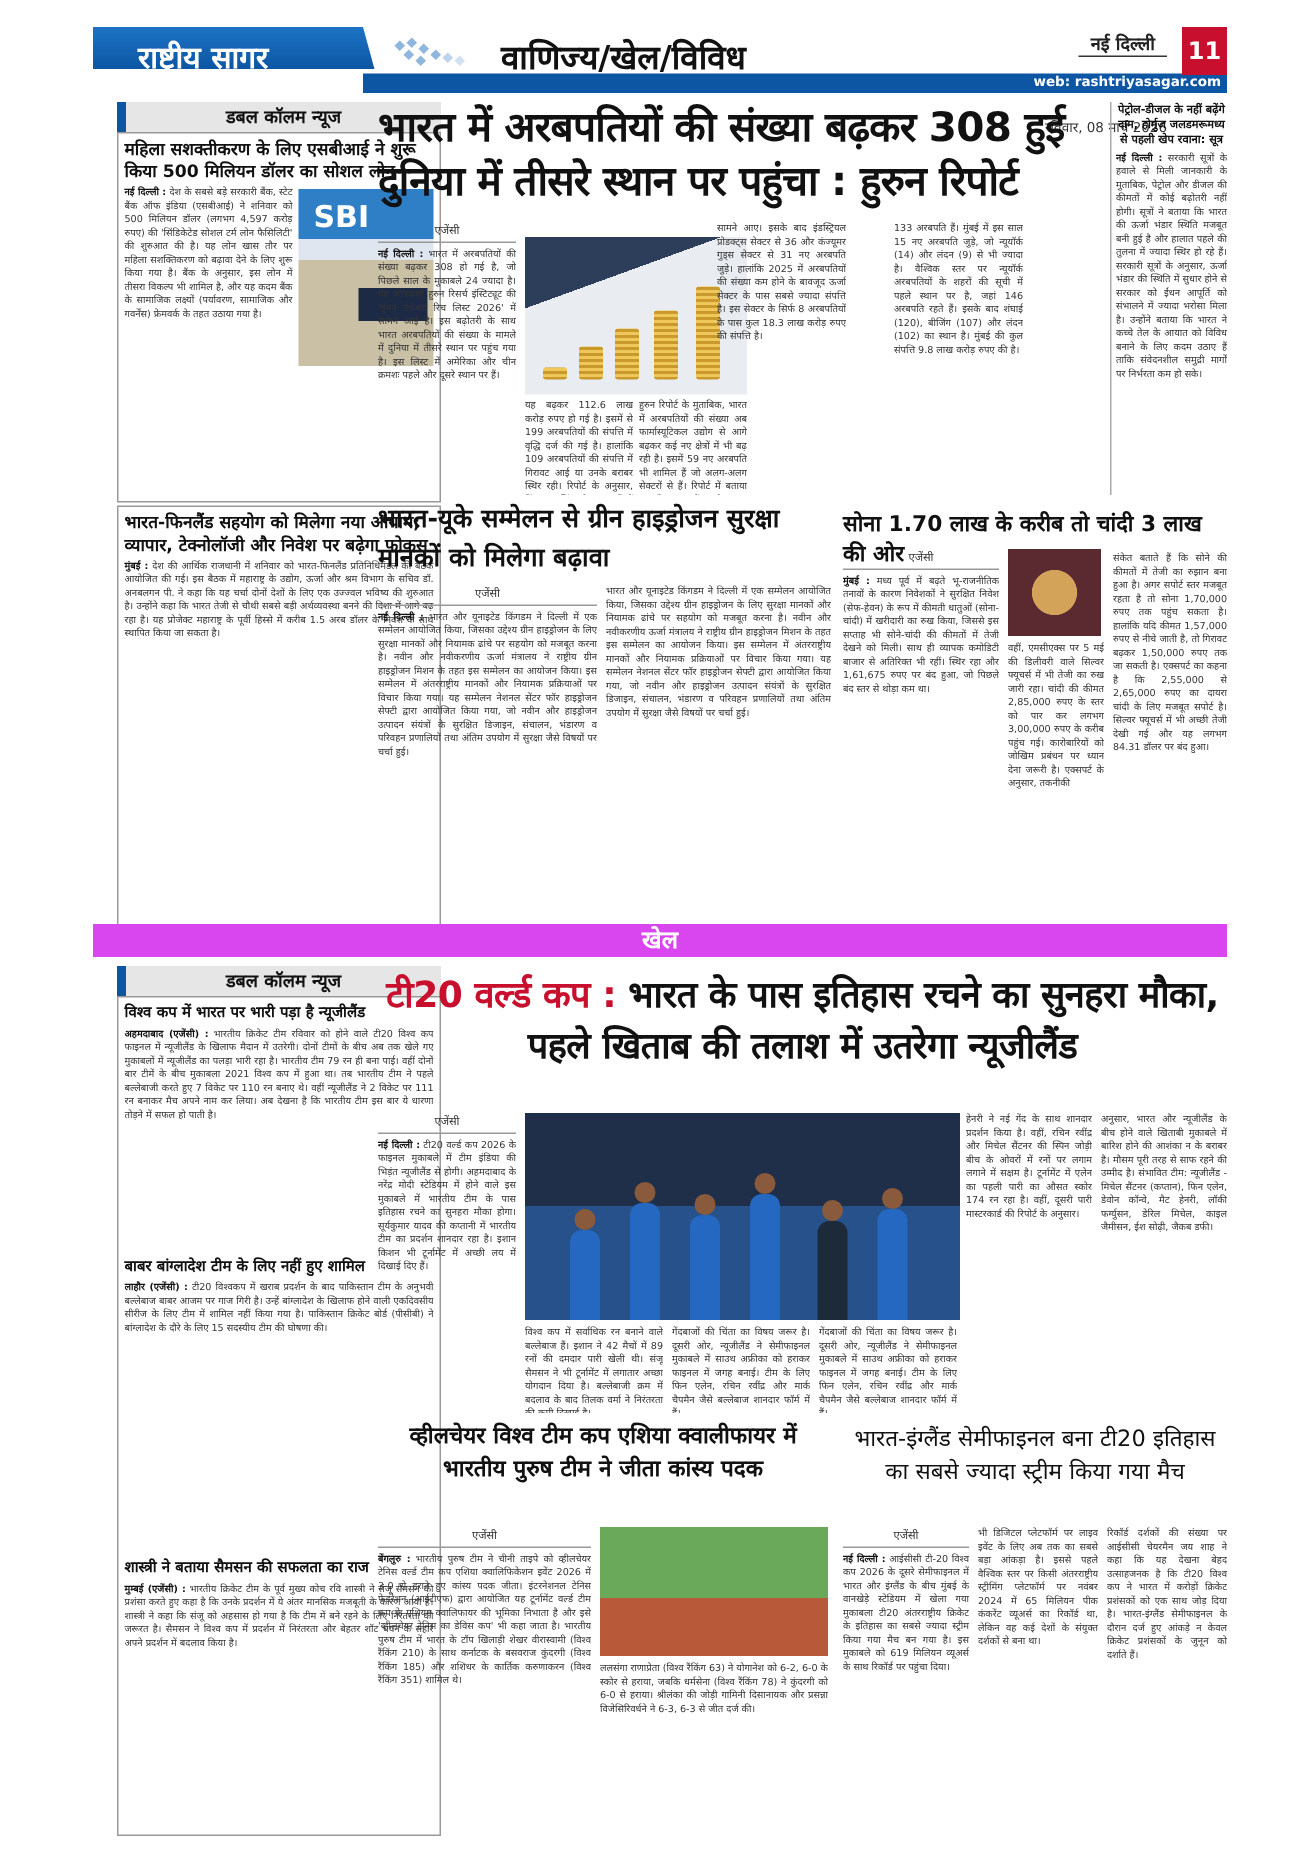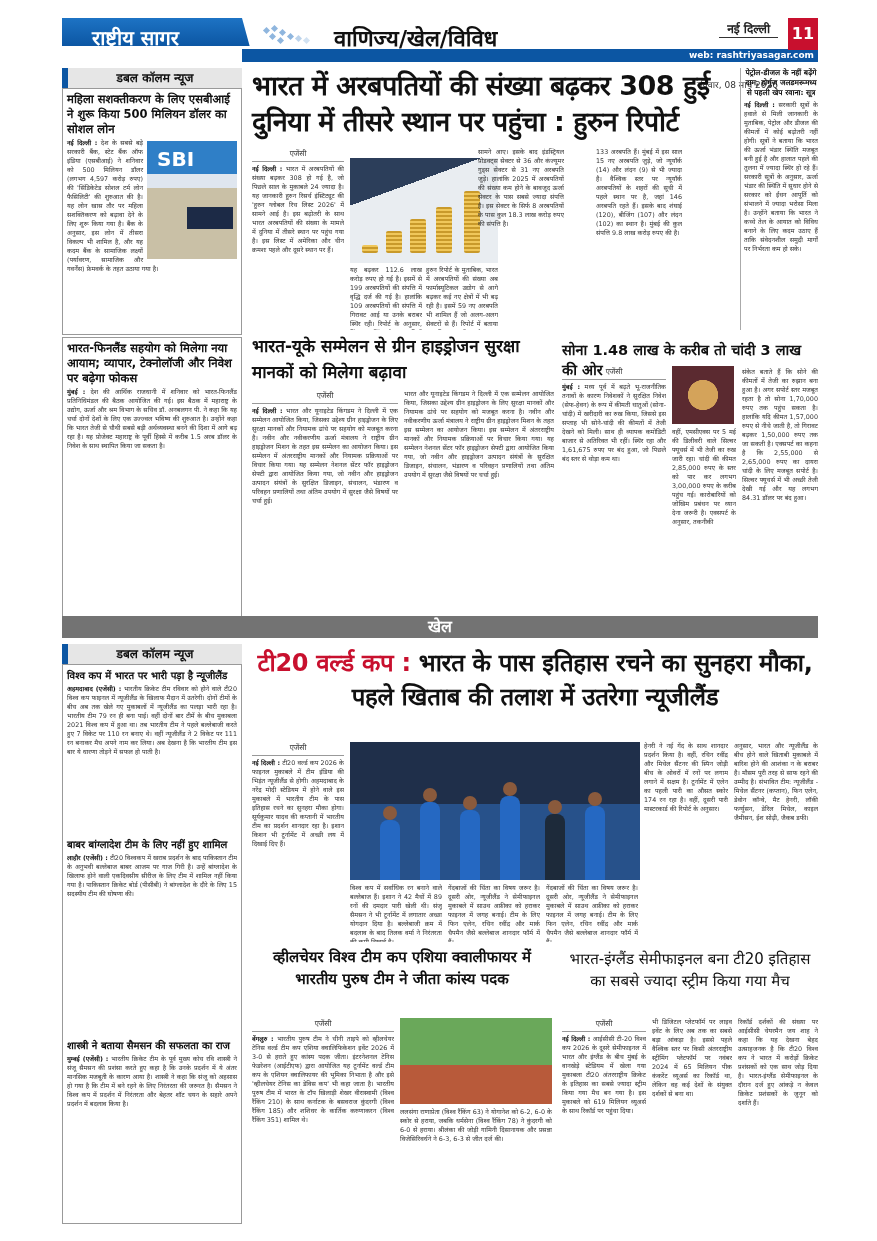--- a/index.html
+++ b/index.html
@@ -13,21 +13,21 @@
   .mast-dots { position: absolute; left: 200px; top: 6px; width: 50px; height: 22px; }
   .mast-dots i { position: absolute; width: 5px; height: 5px; background: #8fb6de; transform: rotate(45deg); }
   .mast-section { position: absolute; left: 272px; top: 4px; font-size: 22px; font-weight: bold; color: #111; font-family: "DejaVu Serif", serif; }
   .mast-city { position: absolute; right: 40px; top: 2px; font-size: 12px; font-weight: bold; color: #222; border-bottom: 1px solid #333; padding: 0 8px; }
   .mast-date { position: absolute; right: 40px; top: 20px; font-size: 9px; color: #333; margin-top: 40px; }
   .mast-pg { position: absolute; right: 0; top: 0; width: 30px; height: 32px; background: #c8102e; color: #fff; font-weight: bold; font-size: 16px; text-align: center; line-height: 32px; }
   .mast-bar { position: absolute; left: 180px; top: 31px; width: 576px; height: 13px; background: #0c56a3; }
   .mast-web { position: absolute; right: 4px; top: 31px; color: #fff; font-size: 9px; font-weight: bold; line-height: 13px; }
 
   
-  .leftcol { position: absolute; left: 0; top: 50px; width: 180px; }
+  .leftcol { position: absolute; left: 16px; top: 50px; width: 216px; }
   .dc-header { position: relative; height: 20px; background: #e6e6e6; border-left: 6px solid #0c56a3; text-align: center; font-size: 12px; font-weight: bold; line-height: 20px; color: #111; }
   .box { border: 1px solid #999; padding: 3px 4px; }
   .lhead { font-size: 11.5px; font-weight: bold; line-height: 15px; color: #111; margin-bottom: 2px; }
   .bodytext { font-size: 6.4px; line-height: 9px; color: #333; text-align: justify; }
   .bodytext b { color: #111; }
   .sbi-img { float: right; width: 90px; height: 118px; margin: 2px 0 2px 4px; background: linear-gradient(180deg,#2f7fc7 0 28%, #dfe6ef 28% 40%, #c9c0a6 40% 100%); position: relative; }
   .sbi-img span { position: absolute; left: 10px; top: 6px; color: #fff; font-weight: bold; font-size: 20px; }
   .sbi-img i { position: absolute; left: 40px; top: 66px; width: 46px; height: 22px; background: #1c2a46; }
 
   
@@ -40,21 +40,21 @@
   .sidebar-right { position: absolute; left: 682px; top: 50px; width: 74px; }
   .sr-head { font-size: 7.5px; font-weight: bold; line-height: 10px; color: #111; text-align: center; margin-bottom: 3px; }
 
   .hl2 { position: absolute; left: 190px; top: 315px; width: 300px; font-size: 17px; font-weight: bold; line-height: 26px; color: #111; text-align: left; }
   .hl3 { position: absolute; left: 500px; top: 322px; width: 256px; font-size: 14.5px; font-weight: bold; line-height: 20px; color: #111; }
   .gold-img { position: absolute; left: 610px; top: 348px; width: 62px; height: 58px; background: radial-gradient(circle at 50% 50%, #d4a35a 0 35%, #5b2a30 36% 100%); }
 
   .divider-v { position: absolute; width: 1px; background: #aaa; }
 
   
-  .sports-band { position: absolute; left: 0; top: 598px; width: 756px; height: 22px; background: #737373; color: #fff; text-align: center; font-size: 16px; font-weight: bold; line-height: 22px; }
+  .sports-band { position: absolute; left: 0; top: 598px; width: 756px; height: 22px; background: #d946ef; color: #fff; text-align: center; font-size: 16px; font-weight: bold; line-height: 22px; }
 
   .hl4 { position: absolute; left: 190px; top: 628px; width: 566px; font-size: 24px; font-weight: bold; line-height: 34px; color: #111; text-align: center; letter-spacing: -0.3px; }
   .hl4 .red { color: #c8102e; }
   .cricket-img { position: absolute; left: 288px; top: 724px; width: 290px; height: 138px; background: linear-gradient(180deg,#1f2f4a 0 45%, #27518a 45% 100%); }
   .player { position: absolute; bottom: 0; width: 20px; background: #2568c2; border-radius: 8px 8px 0 0; }
   .player::before { content: ""; position: absolute; top: -14px; left: 3px; width: 14px; height: 14px; border-radius: 50%; background: #8a5a3c; }
 
   .hl5 { position: absolute; left: 190px; top: 928px; width: 300px; font-size: 15px; font-weight: bold; line-height: 22px; color: #111; text-align: center; }
   .hl6 { position: absolute; left: 500px; top: 930px; width: 256px; font-size: 15px; font-weight: normal; line-height: 22px; color: #111; text-align: center; }
   .wheel-img { position: absolute; left: 338px; top: 1000px; width: 152px; height: 86px; background: linear-gradient(180deg,#6aa85a 0 55%, #b85a3a 55% 100%); }
@@ -135,21 +135,21 @@
 
   <div class="hl2">भारत-यूके सम्मेलन से ग्रीन हाइड्रोजन सुरक्षा मानकों को मिलेगा बढ़ावा</div>
   <div class="col" style="left:190px;top:372px;width:146px;height:222px;overflow:hidden">
     <div class="agency">एजेंसी</div>
     <p class="bodytext"><b>नई दिल्ली :</b> <span>भारत और यूनाइटेड किंगडम ने दिल्ली में एक सम्मेलन आयोजित किया, जिसका उद्देश्य ग्रीन हाइड्रोजन के लिए सुरक्षा मानकों और नियामक ढांचे पर सहयोग को मजबूत करना है। नवीन और नवीकरणीय ऊर्जा मंत्रालय ने राष्ट्रीय ग्रीन हाइड्रोजन मिशन के तहत इस सम्मेलन का आयोजन किया। इस सम्मेलन में अंतरराष्ट्रीय मानकों और नियामक प्रक्रियाओं पर विचार किया गया। यह सम्मेलन नेशनल सेंटर फॉर हाइड्रोजन सेफ्टी द्वारा आयोजित किया गया, जो नवीन और हाइड्रोजन उत्पादन संयंत्रों के सुरक्षित डिजाइन, संचालन, भंडारण व परिवहन प्रणालियों तथा अंतिम उपयोग में सुरक्षा जैसे विषयों पर चर्चा हुई।</span></p>
   </div>
   <div class="col" style="left:342px;top:372px;width:150px;height:222px;overflow:hidden">
       <p class="bodytext">भारत और यूनाइटेड किंगडम ने दिल्ली में एक सम्मेलन आयोजित किया, जिसका उद्देश्य ग्रीन हाइड्रोजन के लिए सुरक्षा मानकों और नियामक ढांचे पर सहयोग को मजबूत करना है। नवीन और नवीकरणीय ऊर्जा मंत्रालय ने राष्ट्रीय ग्रीन हाइड्रोजन मिशन के तहत इस सम्मेलन का आयोजन किया। इस सम्मेलन में अंतरराष्ट्रीय मानकों और नियामक प्रक्रियाओं पर विचार किया गया। यह सम्मेलन नेशनल सेंटर फॉर हाइड्रोजन सेफ्टी द्वारा आयोजित किया गया, जो नवीन और हाइड्रोजन उत्पादन संयंत्रों के सुरक्षित डिजाइन, संचालन, भंडारण व परिवहन प्रणालियों तथा अंतिम उपयोग में सुरक्षा जैसे विषयों पर चर्चा हुई।</p>
     </div>
 
-  <div class="hl3">सोना 1.48 लाख के करीब तो चांदी 3 लाख की ओर</div>
+  <div class="hl3">सोना 1.70 लाख के करीब तो चांदी 3 लाख की ओर</div>
   <div class="col" style="left:500px;top:348px;width:104px;height:246px;overflow:hidden">
     <div class="agency">एजेंसी</div>
     <p class="bodytext"><b>मुंबई :</b> <span>मध्य पूर्व में बढ़ते भू-राजनीतिक तनावों के कारण निवेशकों ने सुरक्षित निवेश (सेफ-हेवन) के रूप में कीमती धातुओं (सोना-चांदी) में खरीदारी का रुख किया, जिससे इस सप्ताह भी सोने-चांदी की कीमतों में तेजी देखने को मिली। साथ ही व्यापक कमोडिटी बाजार से अतिरिक्त भी रहीं। स्थिर रहा और 1,61,675 रुपए पर बंद हुआ, जो पिछले बंद स्तर से थोड़ा कम था।</span></p>
   </div>
   <div class="gold-img"></div>
   <div class="col" style="left:610px;top:410px;width:64px;height:184px;overflow:hidden">
       <p class="bodytext">वहीं, एमसीएक्स पर 5 मई की डिलीवरी वाले सिल्वर फ्यूचर्स में भी तेजी का रुख जारी रहा। चांदी की कीमत 2,85,000 रुपए के स्तर को पार कर लगभग 3,00,000 रुपए के करीब पहुंच गई। कारोबारियों को जोखिम प्रबंधन पर ध्यान देना जरूरी है। एक्सपर्ट के अनुसार, तकनीकी</p>
     </div>
   <div class="col" style="left:680px;top:350px;width:76px;height:244px;overflow:hidden">
       <p class="bodytext">संकेत बताते हैं कि सोने की कीमतों में तेजी का रुझान बना हुआ है। अगर सपोर्ट स्तर मजबूत रहता है तो सोना 1,70,000 रुपए तक पहुंच सकता है। हालांकि यदि कीमत 1,57,000 रुपए से नीचे जाती है, तो गिरावट बढ़कर 1,50,000 रुपए तक जा सकती है। एक्सपर्ट का कहना है कि 2,55,000 से 2,65,000 रुपए का दायरा चांदी के लिए मजबूत सपोर्ट है। सिल्वर फ्यूचर्स में भी अच्छी तेजी देखी गई और यह लगभग 84.31 डॉलर पर बंद हुआ।</p>

